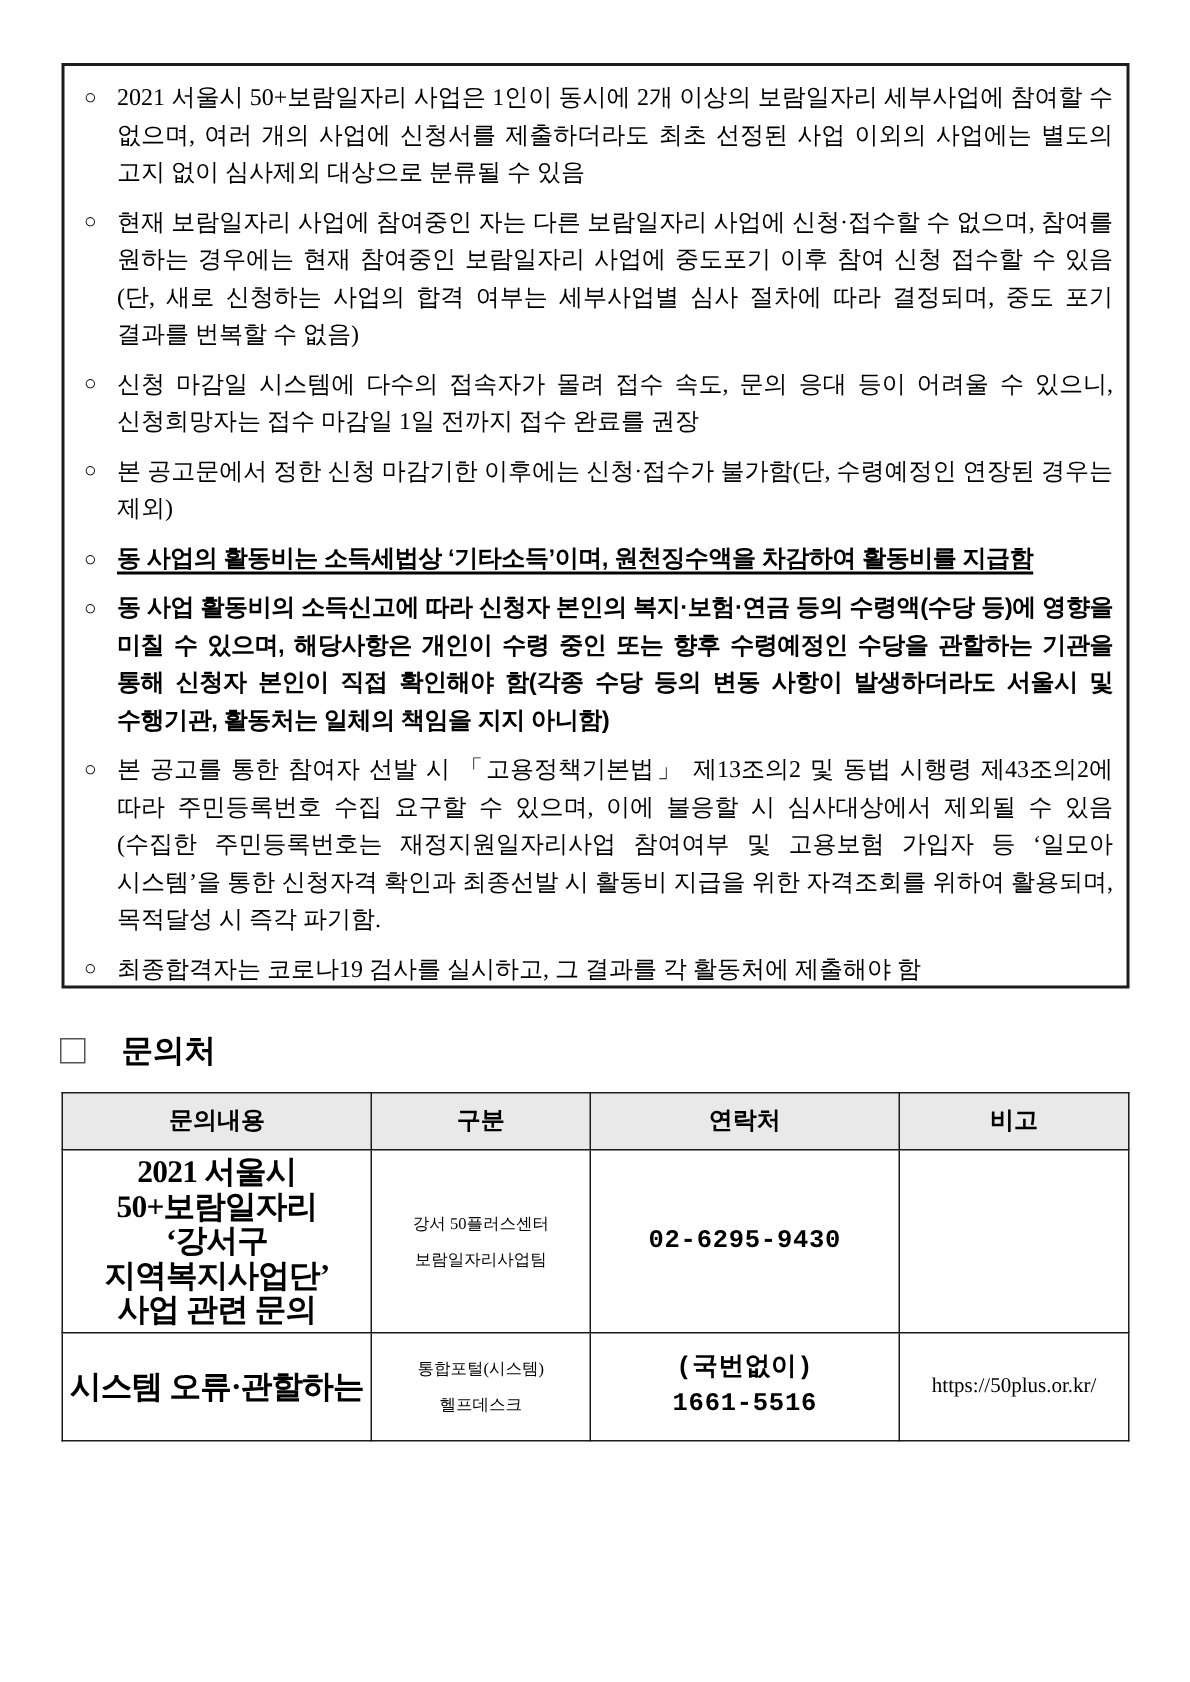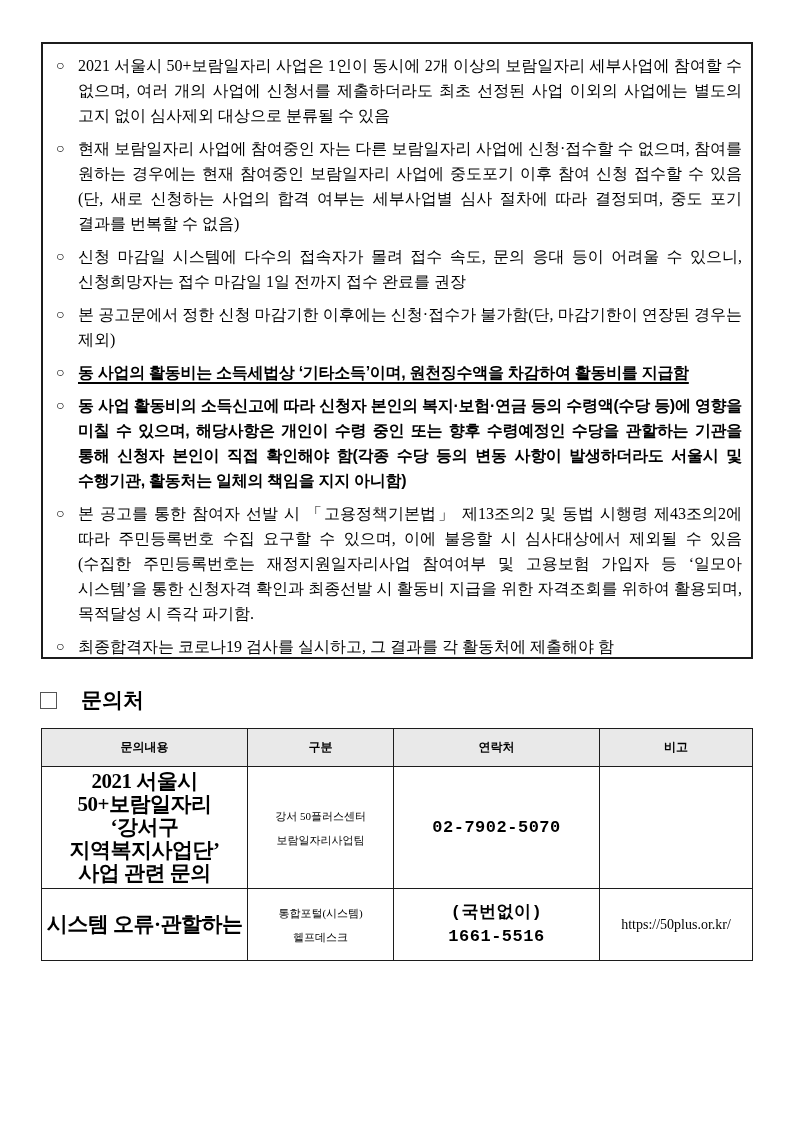--- a/index.html
+++ b/index.html
@@ -89,21 +89,21 @@
     text-align: center;
     vertical-align: middle;
     white-space: pre-line;
     padding: 3px 4px;
     word-break: keep-all;
   }
   .contact-table th {
     background: #e9e9e9;
     font-family: "Liberation Sans", sans-serif;
     font-weight: 700;
-    font-size: 12px;
+    font-size: 16px;
     height: 38px;
   }
   .row-first  td { height: 77px; }
   .row-second td { height: 72px; }
   td.cell-topic {
     font-family: Liberation Serif, serif;
     font-weight: 700;
     font-size: 21px;
     line-height: 23px;
     letter-spacing: -0.5px;
@@ -140,21 +140,21 @@
     <span class="bullet-text">현재 보람일자리 사업에 참여중인 자는 다른 보람일자리 사업에 신청·접수할 수 없으며, 참여를 원하는 경우에는 현재 참여중인 보람일자리 사업에 중도포기 이후 참여 신청 접수할 수 있음(단, 새로 신청하는 사업의 합격 여부는 세부사업별 심사 절차에 따라 결정되며, 중도 포기 결과를 번복할 수 없음)</span>
   </div>
 
   <div class="bullet">
     <span class="bullet-marker">○</span>
     <span class="bullet-text">신청 마감일 시스템에 다수의 접속자가 몰려 접수 속도, 문의 응대 등이 어려울 수 있으니, 신청희망자는 접수 마감일 1일 전까지 접수 완료를 권장</span>
   </div>
 
   <div class="bullet">
     <span class="bullet-marker">○</span>
-    <span class="bullet-text">본 공고문에서 정한 신청 마감기한 이후에는 신청·접수가 불가함(단, 마감기한이 연장된 경우는 제외)</span>
+    <span class="bullet-text">본 공고문에서 정한 신청 마감기한 이후에는 신청·접수가 불가함(단, 수령예정인 연장된 경우는 제외)</span>
   </div>
 
   <div class="bullet emph underline">
     <span class="bullet-marker">○</span>
     <span class="bullet-text">동 사업의 활동비는 소득세법상 ‘기타소득’이며, 원천징수액을 차감하여 활동비를 지급함</span>
   </div>
 
   <div class="bullet emph">
     <span class="bullet-marker">○</span>
     <span class="bullet-text">동 사업 활동비의 소득신고에 따라 신청자 본인의 복지·보험·연금 등의 수령액(수당 등)에 영향을 미칠 수 있으며, 해당사항은 개인이 수령 중인 또는 향후 수령예정인 수당을 관할하는 기관을 통해 신청자 본인이 직접 확인해야 함(각종 수당 등의 변동 사항이 발생하더라도 서울시 및 수행기관, 활동처는 일체의 책임을 지지 아니함)</span>
@@ -192,21 +192,21 @@
       <th>비고</th>
     </tr>
   </thead>
   <tbody>
     <tr class="row-first">
       <td class="cell-topic">2021 서울시 50+보람일자리
 ‘강서구 지역복지사업단’
 사업 관련 문의</td>
       <td class="cell-category">강서 50플러스센터
 보람일자리사업팀</td>
-      <td class="cell-contact">02-7902-5070</td>
+      <td class="cell-contact">02-6295-9430</td>
       <td class="cell-note"></td>
     </tr>
     <tr class="row-second">
       <td class="cell-topic">시스템 오류·관할하는</td>
       <td class="cell-category">통합포털(시스템)
 헬프데스크</td>
       <td class="cell-contact">(국번없이)
 1661-5516</td>
       <td class="cell-note">https://50plus.or.kr/</td>
     </tr>

